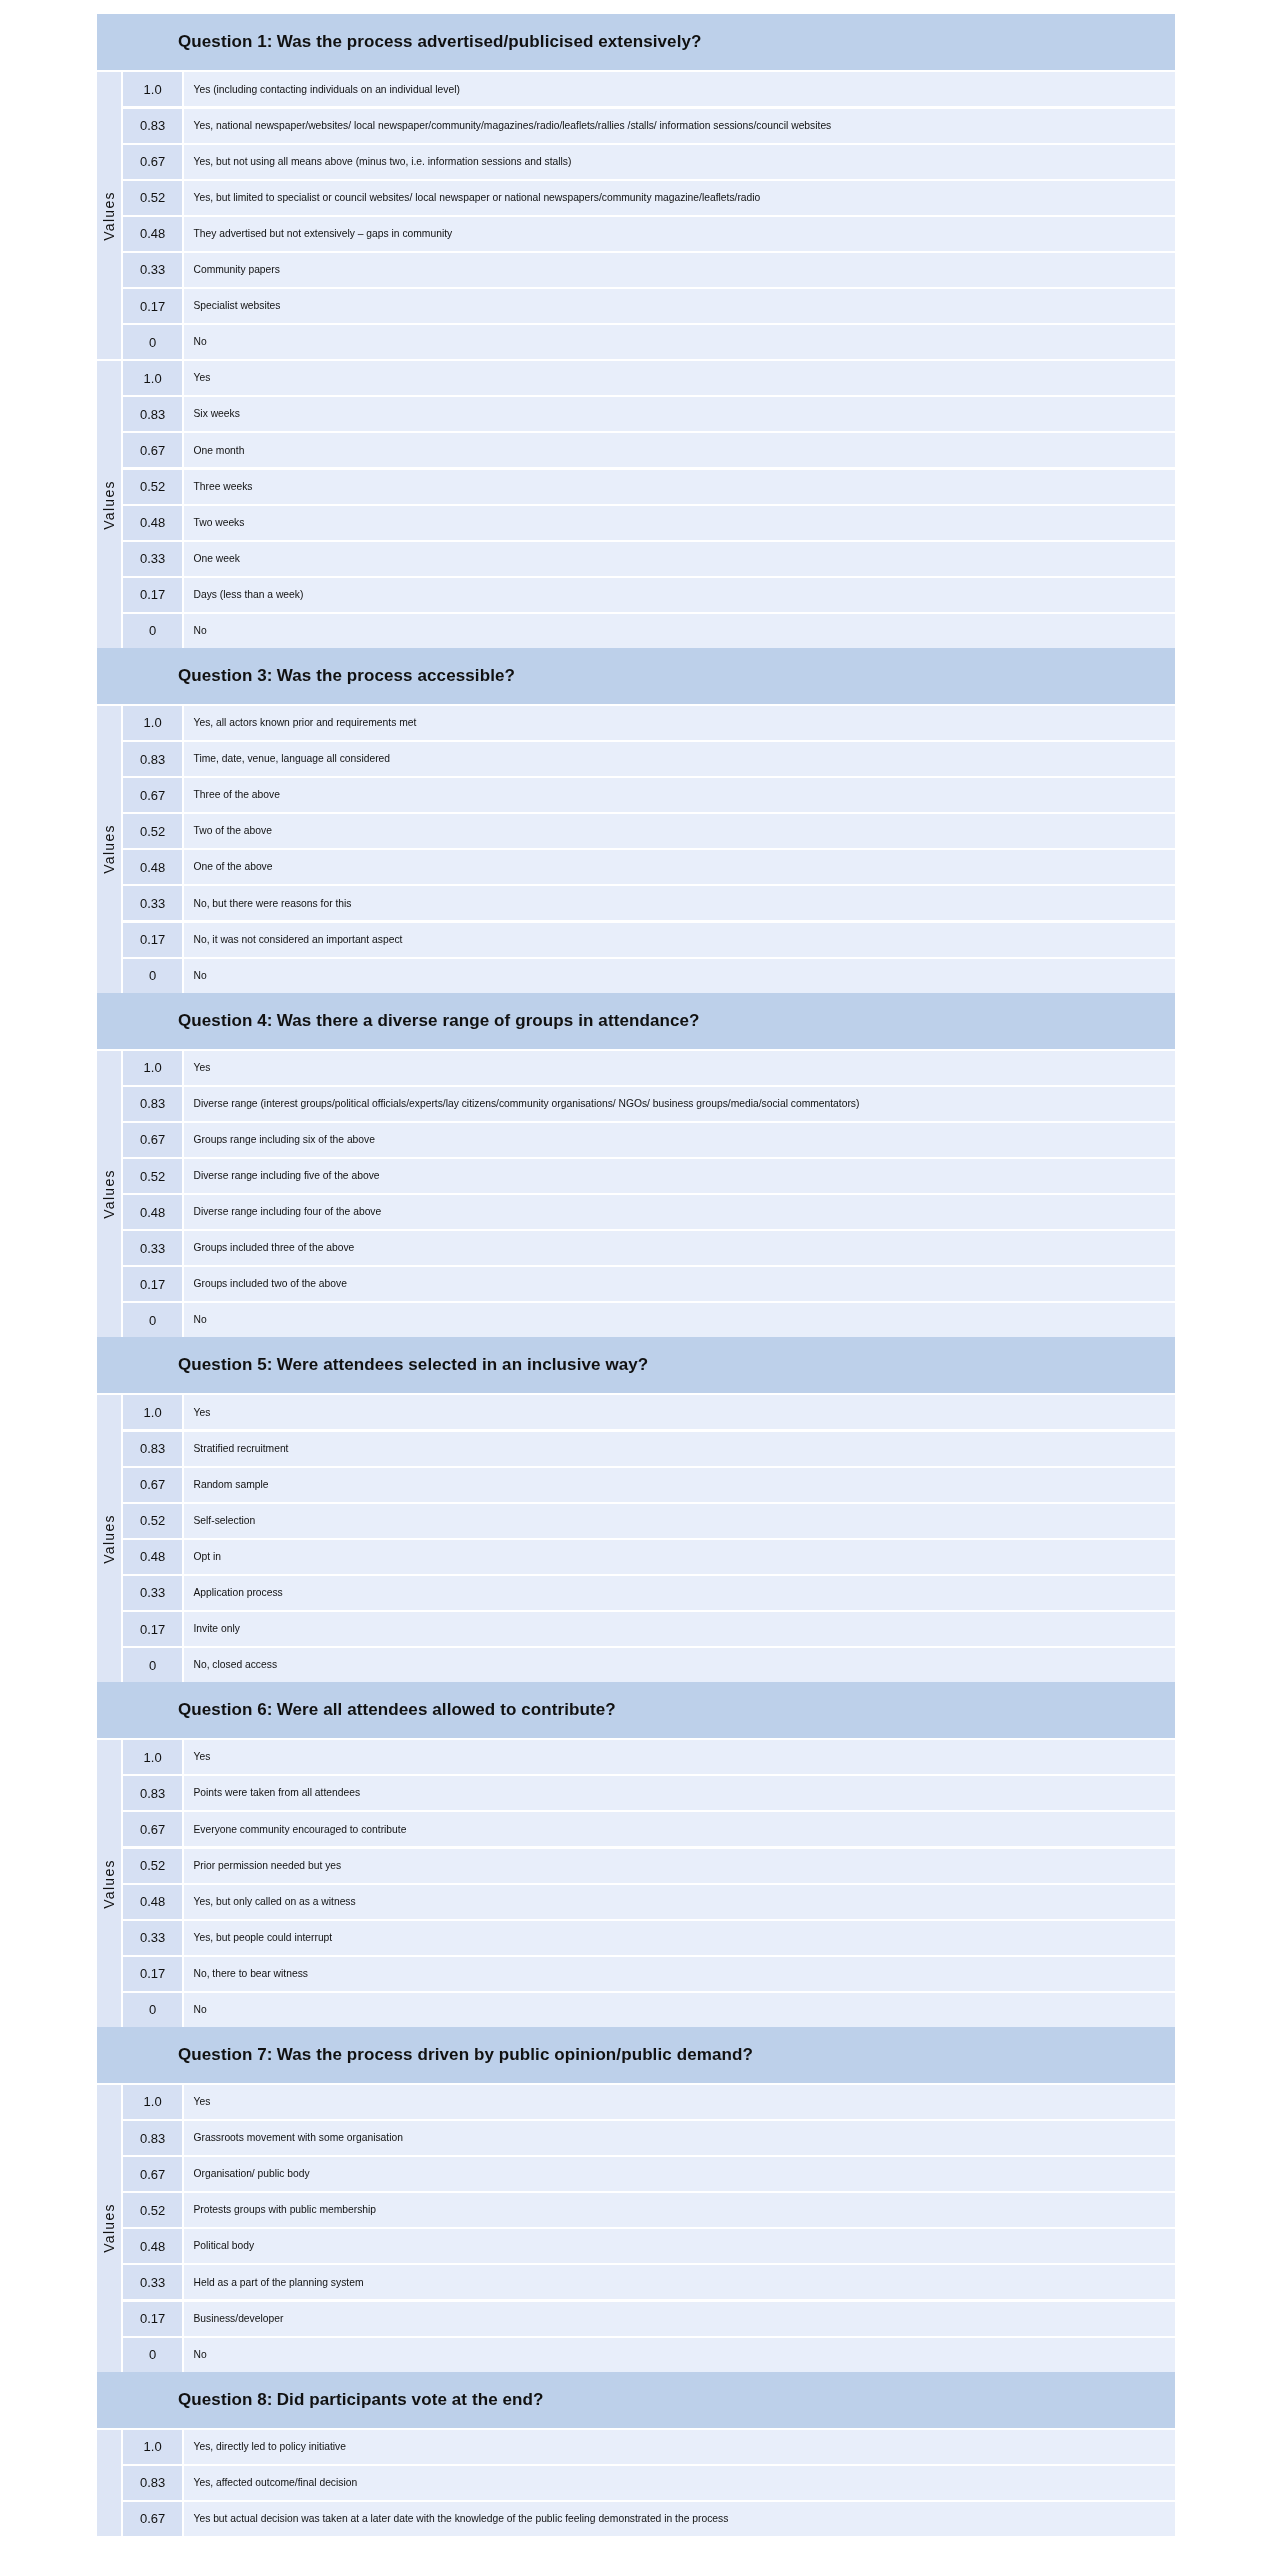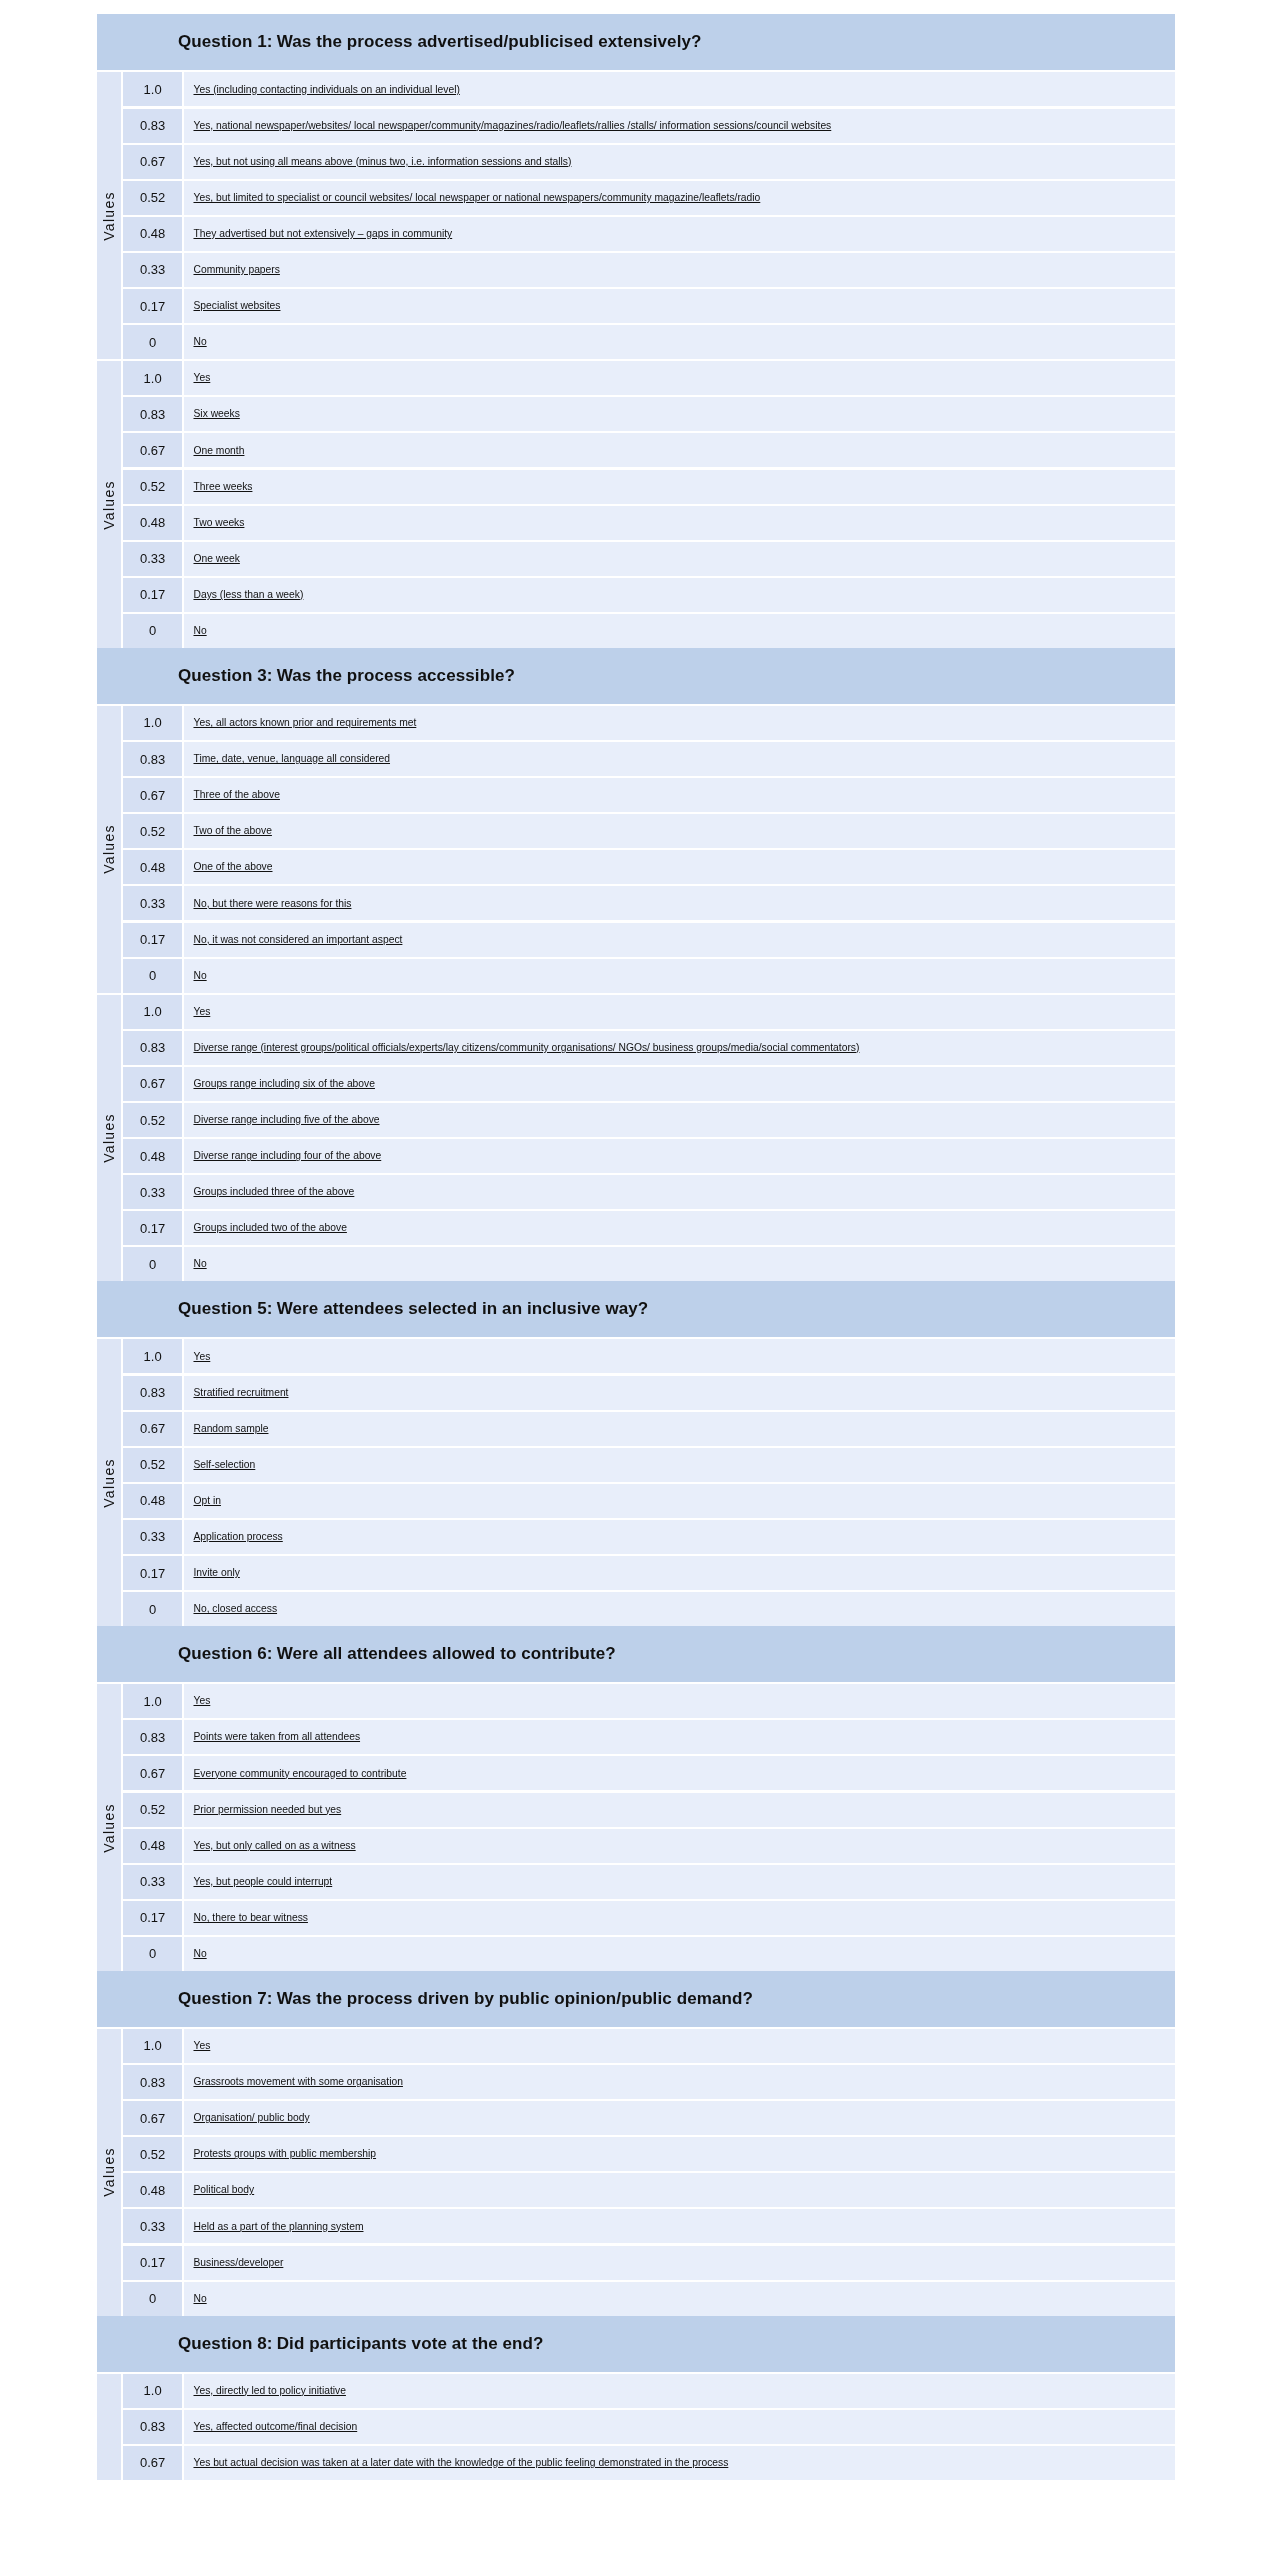--- a/index.html
+++ b/index.html
@@ -110,21 +110,20 @@
     flex: 1 1 auto;
     background: #e8eefa;
     display: flex;
     align-items: center;
     padding-left: 9.3px;
     padding-right: 7.2px;
     box-sizing: border-box;
     font-size: 10.3px;
     line-height: 1.15;
     color: #111111;
-    text-decoration: underline;
   }
 </style>
 </head>
 <body>
 
 <div id="sheet">
     <div class="qblock">
       <div class="qhead">
         <div class="qhead-text"><span class="qnum">Question 1:</span><span class="qtitle">Was the process advertised/publicised extensively?</span></div>
       </div>
@@ -247,20 +246,23 @@
             <div class="desc">No, it was not considered an important aspect</div>
           </div>
           <div class="row">
             <div class="val">0</div>
             <div class="desc">No</div>
           </div>
         </div>
       </div>
     </div>
     <div class="qblock">
+      <div class="qhead">
+        <div class="qhead-text"><span class="qnum">Question 4:</span><span class="qtitle">Was there a diverse range of groups in attendance?</span></div>
+      </div>
       <div class="qbody">
         <div class="values-axis">
           <div class="values-axis-label">Values</div>
         </div>
         <div class="rows">
           <div class="row">
             <div class="val">1.0</div>
             <div class="desc">Yes</div>
           </div>
           <div class="row">

